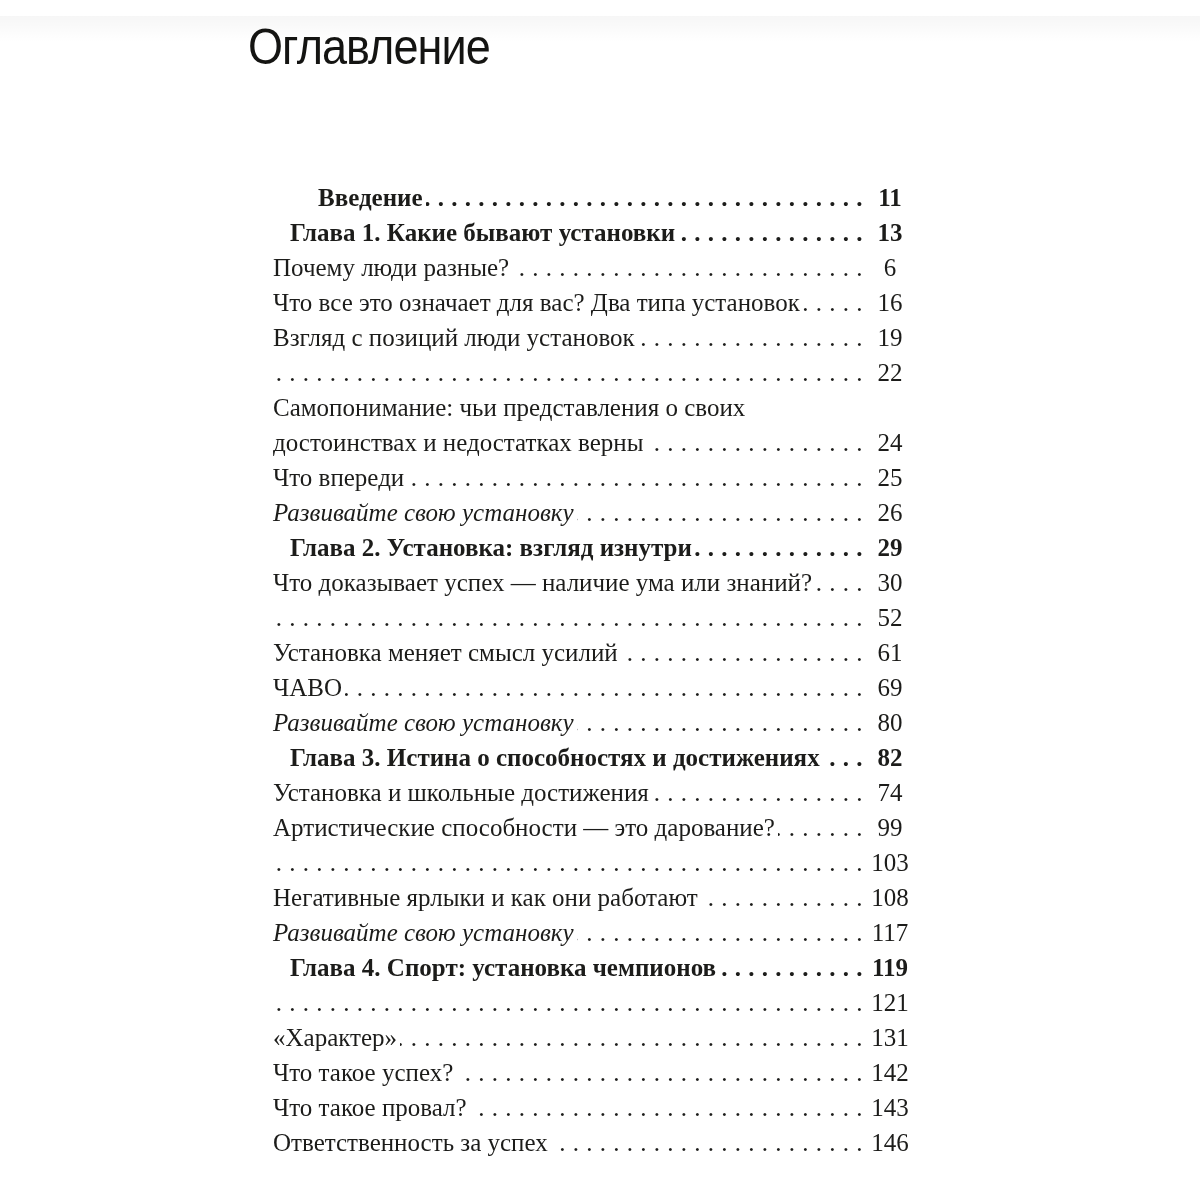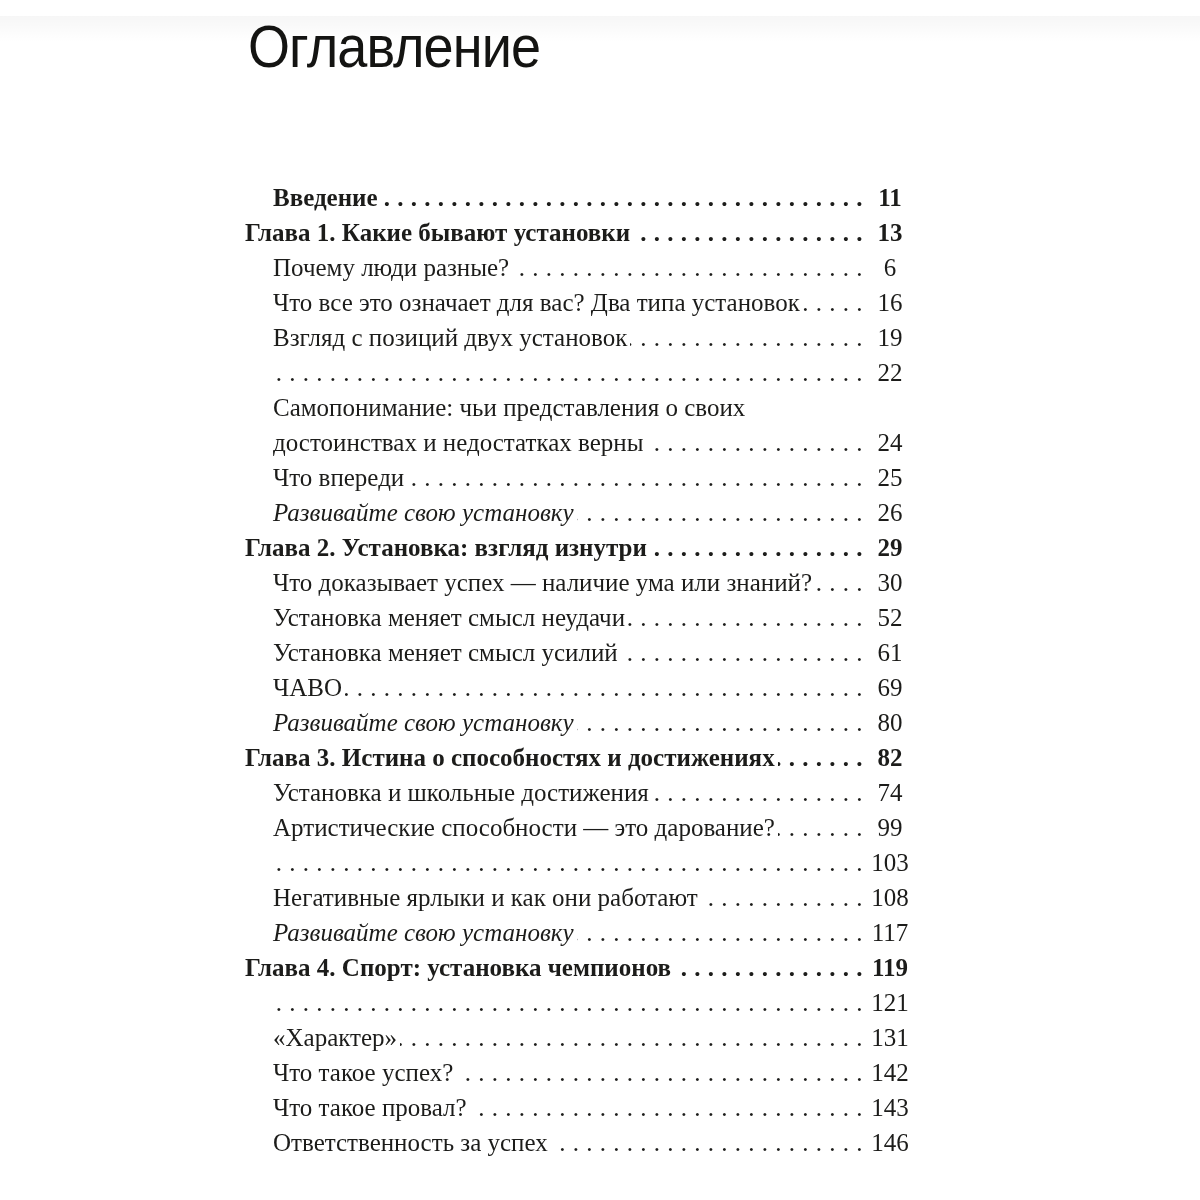--- a/index.html
+++ b/index.html
@@ -24,21 +24,21 @@
     position: absolute;
     left: 0; top: 0; right: 0;
     height: 26px;
     background: linear-gradient(180deg, rgba(0,0,0,0.035), rgba(0,0,0,0));
     pointer-events: none;
   }
   h1.doc-title {
     margin: 16px 10px 0 248px;
     font-family: "Liberation Sans", "DejaVu Sans", sans-serif;
     font-weight: 400;
-    font-size: 60px;
+    font-size: 50px;
     line-height: 62px;
     color: #141412;
     letter-spacing: -1px;
   }
   h1.doc-title .title-inner {
     display: inline-block;
     transform: scaleX(0.9);
     transform-origin: 0 50%;
   }
   .toc {
@@ -47,21 +47,21 @@
     font-size: 25px;
   }
   .toc-row {
     display: flex;
     align-items: baseline;
     height: 35px;
     line-height: 35px;
     white-space: nowrap;
   }
   .toc-row.indent1 { padding-left: 28px; }
-  .toc-row.bold { font-weight: bold; }
+  .toc-row.bold { font-weight: bold; margin-left: 45px; }
   .toc-row.italic .toc-label { font-style: italic; text-align: center; }
   .toc-label { flex: 0 0 auto; }
   .toc-dots {
     flex: 1 1 auto;
     overflow: hidden;
     white-space: nowrap;
     direction: rtl;
     margin: 0 6px 0 3px;
     min-width: 10px;
     letter-spacing: 0.5px;
@@ -93,21 +93,21 @@
         <span class="toc-label">Почему люди разные?</span>
         <span class="toc-dots">. . . . . . . . . . . . . . . . . . . . . . . . . . . . . . . . . . . . . . . . . . . . . . . . . . . . . . . . . . . . . . . . . . . . . .</span>
         <span class="toc-page">6</span>
       </div>
       <div class="toc-row indent1">
         <span class="toc-label">Что все это означает для вас? Два типа установок</span>
         <span class="toc-dots">. . . . . . . . . . . . . . . . . . . . . . . . . . . . . . . . . . . . . . . . . . . . . . . . . . . . . . . . . . . . . . . . . . . . . .</span>
         <span class="toc-page">16</span>
       </div>
       <div class="toc-row indent1">
-        <span class="toc-label">Взгляд с позиций двух установок</span>
+        <span class="toc-label">Взгляд с позиций люди установок</span>
         <span class="toc-dots">. . . . . . . . . . . . . . . . . . . . . . . . . . . . . . . . . . . . . . . . . . . . . . . . . . . . . . . . . . . . . . . . . . . . . .</span>
         <span class="toc-page">19</span>
       </div>
       <div class="toc-row indent1">
         <span class="toc-dots">. . . . . . . . . . . . . . . . . . . . . . . . . . . . . . . . . . . . . . . . . . . . . . . . . . . . . . . . . . . . . . . . . . . . . .</span>
         <span class="toc-page">22</span>
       </div>
       <div class="toc-row indent1">
         <span class="toc-label">Самопонимание: чьи представления о своих</span>
       </div>
@@ -130,21 +130,20 @@
         <span class="toc-label">Глава 2. Установка: взгляд изнутри</span>
         <span class="toc-dots">. . . . . . . . . . . . . . . . . . . . . . . . . . . . . . . . . . . . . . . . . . . . . . . . . . . . . . . . . . . . . . . . . . . . . .</span>
         <span class="toc-page">29</span>
       </div>
       <div class="toc-row indent1">
         <span class="toc-label">Что доказывает успех — наличие ума или знаний?</span>
         <span class="toc-dots">. . . . . . . . . . . . . . . . . . . . . . . . . . . . . . . . . . . . . . . . . . . . . . . . . . . . . . . . . . . . . . . . . . . . . .</span>
         <span class="toc-page">30</span>
       </div>
       <div class="toc-row indent1">
-        <span class="toc-label">Установка меняет смысл неудачи</span>
         <span class="toc-dots">. . . . . . . . . . . . . . . . . . . . . . . . . . . . . . . . . . . . . . . . . . . . . . . . . . . . . . . . . . . . . . . . . . . . . .</span>
         <span class="toc-page">52</span>
       </div>
       <div class="toc-row indent1">
         <span class="toc-label">Установка меняет смысл усилий</span>
         <span class="toc-dots">. . . . . . . . . . . . . . . . . . . . . . . . . . . . . . . . . . . . . . . . . . . . . . . . . . . . . . . . . . . . . . . . . . . . . .</span>
         <span class="toc-page">61</span>
       </div>
       <div class="toc-row indent1">
         <span class="toc-label">ЧАВО</span>

